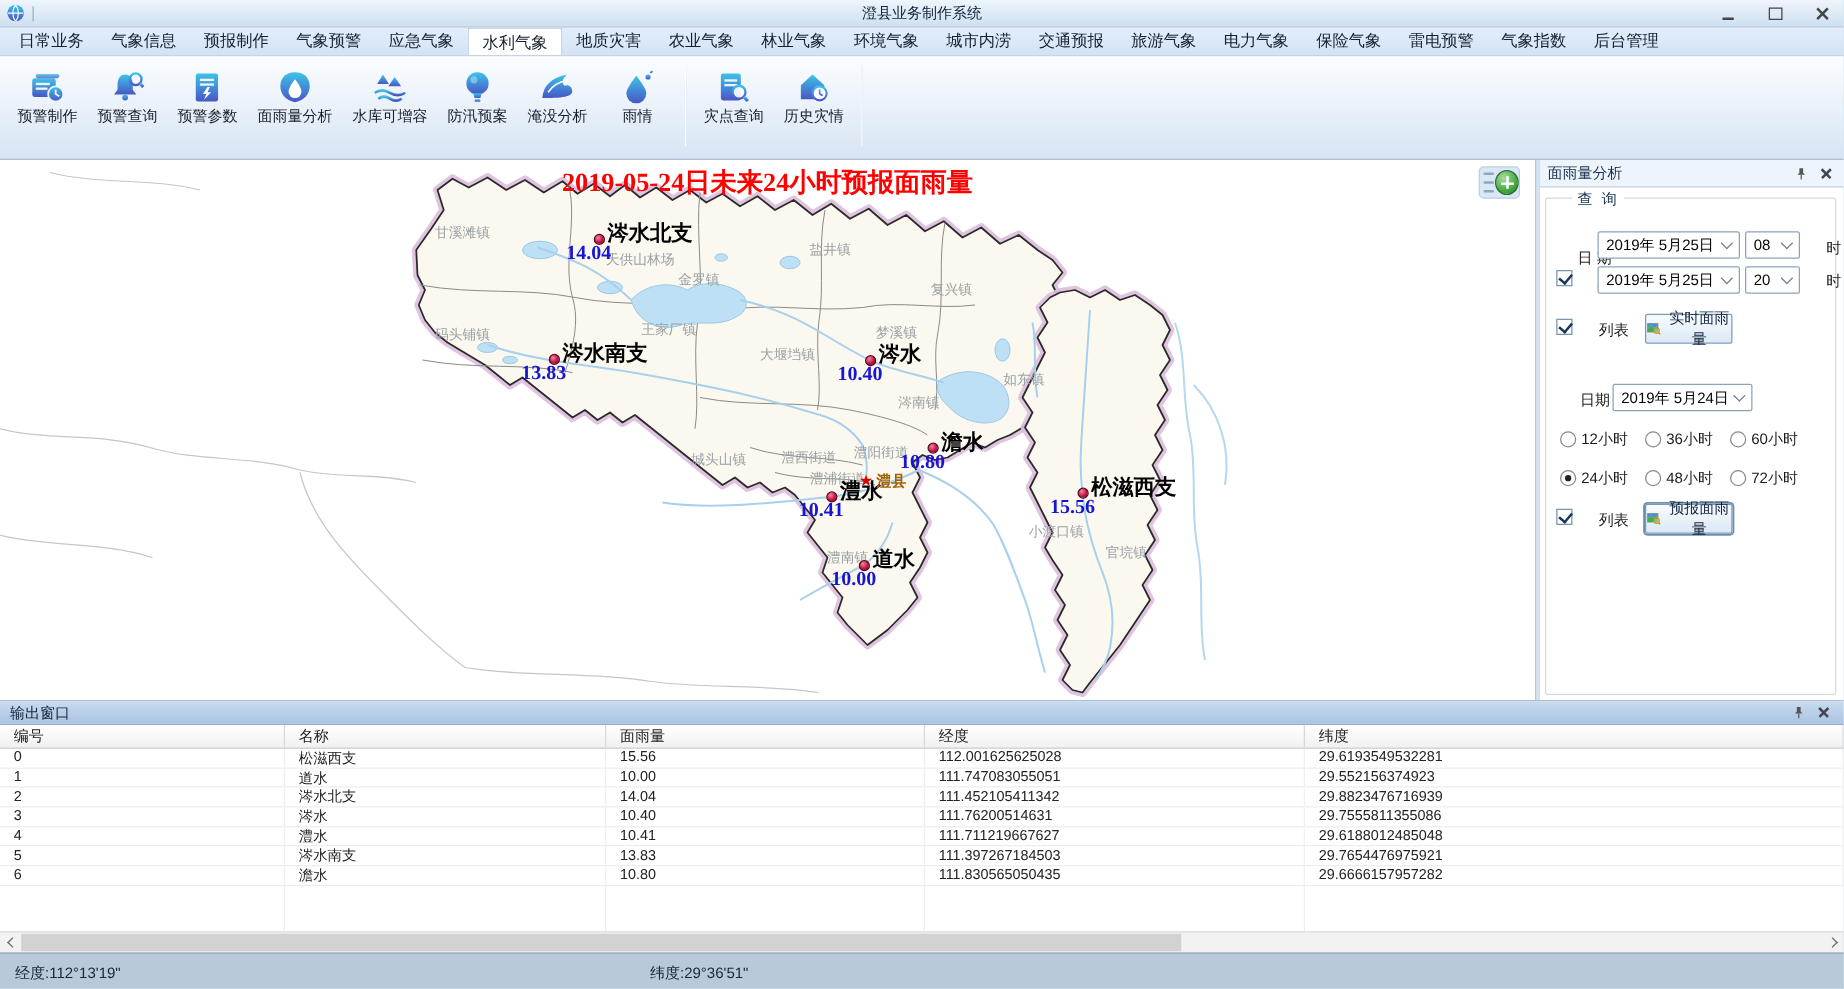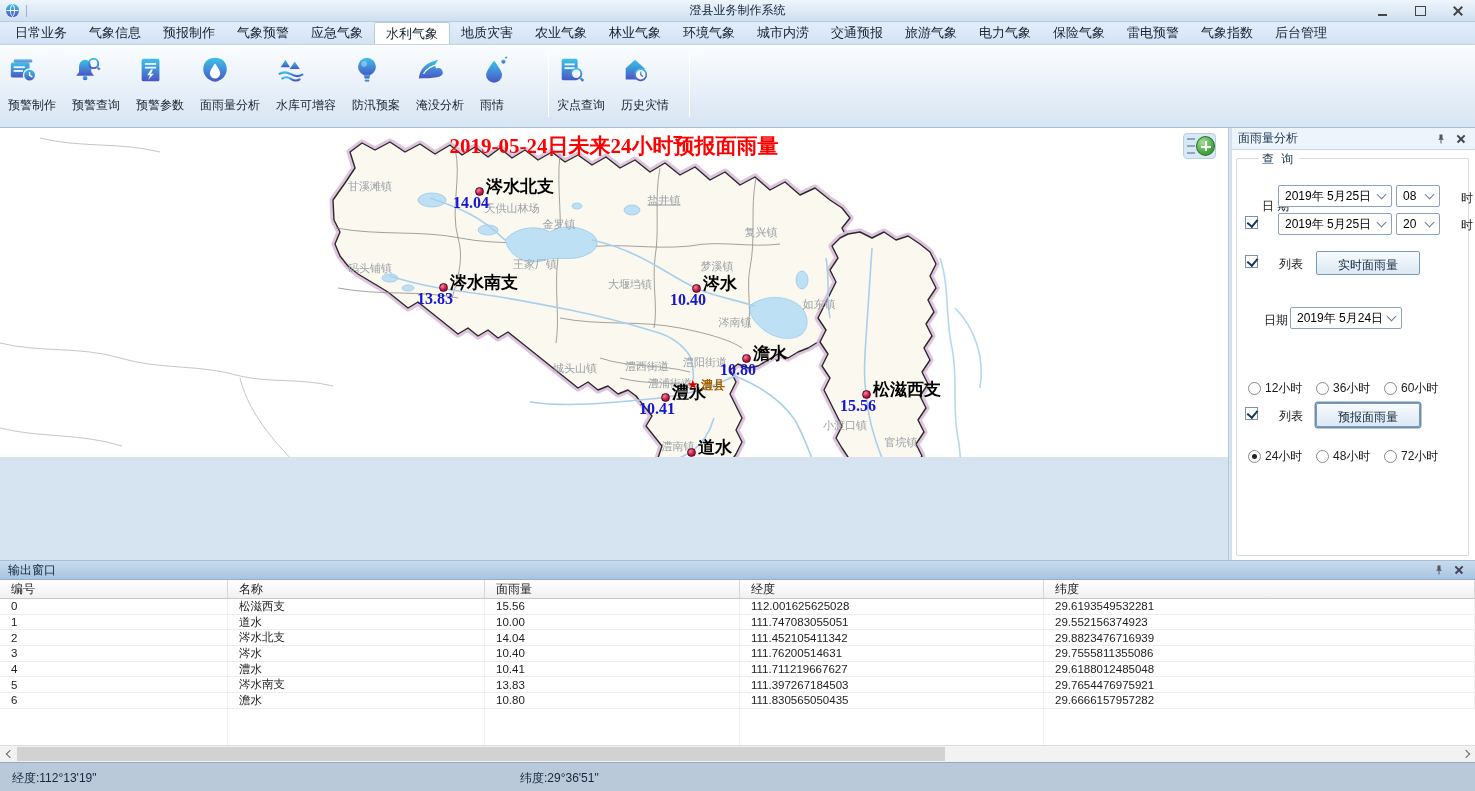--- a/index.html
+++ b/index.html
@@ -20,29 +20,29 @@
   .wc-close::after { transform:rotate(-45deg); }
 
   
   .menubar { height:23px; background:linear-gradient(#e3eefb,#d3e3f4); display:flex; align-items:stretch; padding-left:4px; border-bottom:1px solid #c2d4e6; }
   .menu-item { padding:0 11px; display:flex; align-items:center; font-size:13px; color:#15202e; cursor:default; }
   .menu-item.active { background:#ffffff; border:1px solid #b8cadc; border-bottom:none; border-radius:2px 2px 0 0; }
 
   
   .toolbar { height:83px; background:linear-gradient(#fbfdff,#e2ecf7 70%,#d7e4f2); border-bottom:1px solid #a9bed4; display:flex; align-items:flex-start; padding:6px 2px 0 6px; }
   .tb-group { display:flex; }
-  .tb-btn { width:64px; min-width:58px; display:flex; flex-direction:column; align-items:flex-start; gap:12px; padding:4px 2px 2px; border-radius:3px; cursor:default;font-family:Liberation Mono, monospace; }
+  .tb-btn { width:64px; min-width:58px; display:flex; flex-direction:column; align-items:center; gap:0; padding:4px 2px 2px; border-radius:3px; cursor:default;font-family:Liberation Mono, monospace; }
   .tb-btn.wide { width:76px; }
   .tb-btn svg { width:30px; height:30px; }
   .tb-btn .tb-label { font-size:12px; color:#15202e; white-space:nowrap; }
   .tb-sep { width:1px; background:#bfd0e1; border-right:1px solid #ffffff; margin:2px 6px 8px 6px; height:64px; }
 
   
   .main { height:432px; display:flex; }
-  .map-area { width:1228px; height:329px; position:relative; background:#ffffff; overflow:hidden; }
+  .map-area { width:1228px; height:432px; position:relative; background:#ffffff; overflow:hidden; }
   .map-area svg.basemap { position:absolute; left:0; top:0; }
   .map-title { position:absolute; top:4px; left:50%; transform:translateX(-50%); font-family:"Liberation Serif","DejaVu Serif",serif; font-weight:bold; font-size:21px; color:#ff0000; white-space:nowrap; }
   .town-label { position:absolute; transform:translate(-50%,-50%); font-size:11px; color:#9aa0a6; white-space:nowrap; }
   .station-dot { position:absolute; width:9px; height:9px; border-radius:50%; background:radial-gradient(circle at 34% 30%, #f2889e, #c41746 55%, #7d0b2c); border:1px solid #57061e; }
   .station-name { position:absolute; font-family:"Liberation Serif","DejaVu Serif",serif; font-weight:bold; font-size:17px; color:#000; white-space:nowrap; }
   .station-value { position:absolute; font-family:"Liberation Serif","DejaVu Serif",serif; font-weight:bold; font-size:16px; color:#1515d2; white-space:nowrap; }
   .county-star { position:absolute; color:#d90000; font-size:13px; }
   .county-name { position:absolute; color:#a16207; font-weight:bold; font-size:12px; }
   .zoom-widget { position:absolute; left:1183px; top:5px; width:33px; height:26px; background:#d9e8f6; border:1px solid #b9cfe4; border-radius:4px; display:flex; align-items:center; }
   .layer-dots { width:8px; height:16px; margin-left:3px; display:flex; flex-direction:column; justify-content:space-between; }
@@ -66,24 +66,24 @@
   .x-icon::after { transform:rotate(-45deg); }
   .panel-body { position:relative; flex:1; font-size:12px; }
   .groupbox { position:absolute; left:4px; top:8px; width:233px; height:398px; border:1px solid #d4dae0; border-radius:2px; }
   .group-label { position:absolute; left:10px; top:1px; background:#fff; padding:0 4px; color:#17304e; letter-spacing:2px; }
   .p-abs { position:absolute; white-space:nowrap;margin-left:16px; }
   .p-select { position:absolute; height:22px; background:#fff; border:1px solid #8ba4bc; border-radius:2px; display:flex; align-items:center; justify-content:space-between; padding-left:6px; font-size:12px; color:#000; }
   .chev { width:7px; height:7px; border-right:1.6px solid #6a7d90; border-bottom:1.6px solid #6a7d90; transform:rotate(45deg); margin:-3px 6px 0 2px; flex:none; }
   .cb { position:absolute; width:13px; height:13px; background:#fff; border:1px solid #7a93ad; }
   .cb.checked::after { content:""; position:absolute; left:3px; top:0px; width:5px; height:8px; border-right:2px solid #17355e; border-bottom:2px solid #17355e; transform:rotate(40deg); }
   .radio-grid { position:absolute; left:16px; top:193px; width:212px; display:grid; grid-template-columns:68px 68px auto; row-gap:14px; }
-  .radio-item { display:flex; align-items:center; gap:4px; white-space:nowrap;margin-top:37px; }
+  .radio-item { display:flex; align-items:center; gap:4px; white-space:nowrap; }
   .radio { width:13px; height:13px; border:1px solid #8a8a8a; border-radius:50%; background:#fff; position:relative; flex:none; }
   .radio.checked::after { content:""; position:absolute; left:3px; top:3px; width:5px; height:5px; border-radius:50%; background:#222; }
-  .panel-btn { position:absolute; width:104px; height:24px; display:flex; align-items:center; justify-content:center; gap:5px; background:linear-gradient(#f8fbfe,#dbe8f5); border:1px solid #7a9ab8; border-radius:2px; font-size:12px; color:#10233c;flex-direction:column; }
+  .panel-btn { position:absolute; width:70px; height:24px; display:flex; align-items:center; justify-content:center; gap:5px; background:linear-gradient(#f8fbfe,#dbe8f5); border:1px solid #7a9ab8; border-radius:2px; font-size:12px; color:#10233c; }
   .panel-btn.default { box-shadow:0 0 0 1.5px #6f8fae; }
   .panel-btn svg { width:14px; height:14px; }
 
   
   .output-panel { height:185px; background:#fff; border-top:1px solid #a9bed4; display:flex; flex-direction:column; }
   .out-header { height:19px; background:linear-gradient(#c8dbee,#a9c4e0); display:flex; align-items:center; padding:0 8px; border-bottom:1px solid #93aecb; }
   .out-header .o-title { flex:1; font-size:12px; color:#14273d; }
   .out-grid { display:grid; grid-template-columns:228px 257px 255px 304px auto; }
   .out-thead { height:19px; background:linear-gradient(#ffffff,#f1f1f1); border-bottom:1px solid #c9c9c9; }
   .out-th { font-size:12px; color:#222; padding-left:11px; display:flex; align-items:center; border-right:1px solid #d8d8d8; }
@@ -368,21 +368,21 @@
         <path d="M530,274 C570,280 620,274 660,270 C690,267 715,258 735,248 C755,256 780,270 795,292 C805,310 812,330 820,352 C826,368 830,390 836,410"></path>
         <path d="M640,352 C660,340 676,332 691,324 C702,316 710,304 714,290"></path>
         <path d="M872,120 C870,150 868,180 866,210 C864,240 864,250 866,266 C868,290 874,310 882,330 C890,350 892,370 888,390 C886,400 882,408 876,416"></path>
         <path d="M826,130 C830,150 826,170 830,190"></path>
       </g>
     </svg>
 
     <div id="map-overlay" style="position:absolute;inset:0;">
       <div class="map-title">2019-05-24日未来24小时预报面雨量</div>
     <span class="town-label" style="left: 370px; top: 58px;">甘溪滩镇</span>
-        <span class="town-label" style="left: 664px; top: 72px; text-decoration: underline;">盐井镇</span>
+        <span class="town-label" style="left: 664px; top: 72px;">盐井镇</span>
         <span class="town-label" style="left: 512px; top: 80px;">天供山林场</span>
         <span class="town-label" style="left: 559px; top: 96px;">金罗镇</span>
         <span class="town-label" style="left: 761px; top: 104px;">复兴镇</span>
         <span class="town-label" style="left: 370px; top: 140px;">码头铺镇</span>
         <span class="town-label" style="left: 535px; top: 136px;">王家厂镇</span>
         <span class="town-label" style="left: 717px; top: 138px; font-family: Liberation Mono, monospace;">梦溪镇</span>
         <span class="town-label" style="left: 630px; top: 156px;">大堰垱镇</span>
         <span class="town-label" style="left: 735px; top: 194px;">涔南镇</span>
         <span class="town-label" style="left: 819px; top: 176px;">如东镇</span>
         <span class="town-label" style="left: 575px; top: 240px;">城头山镇</span>

